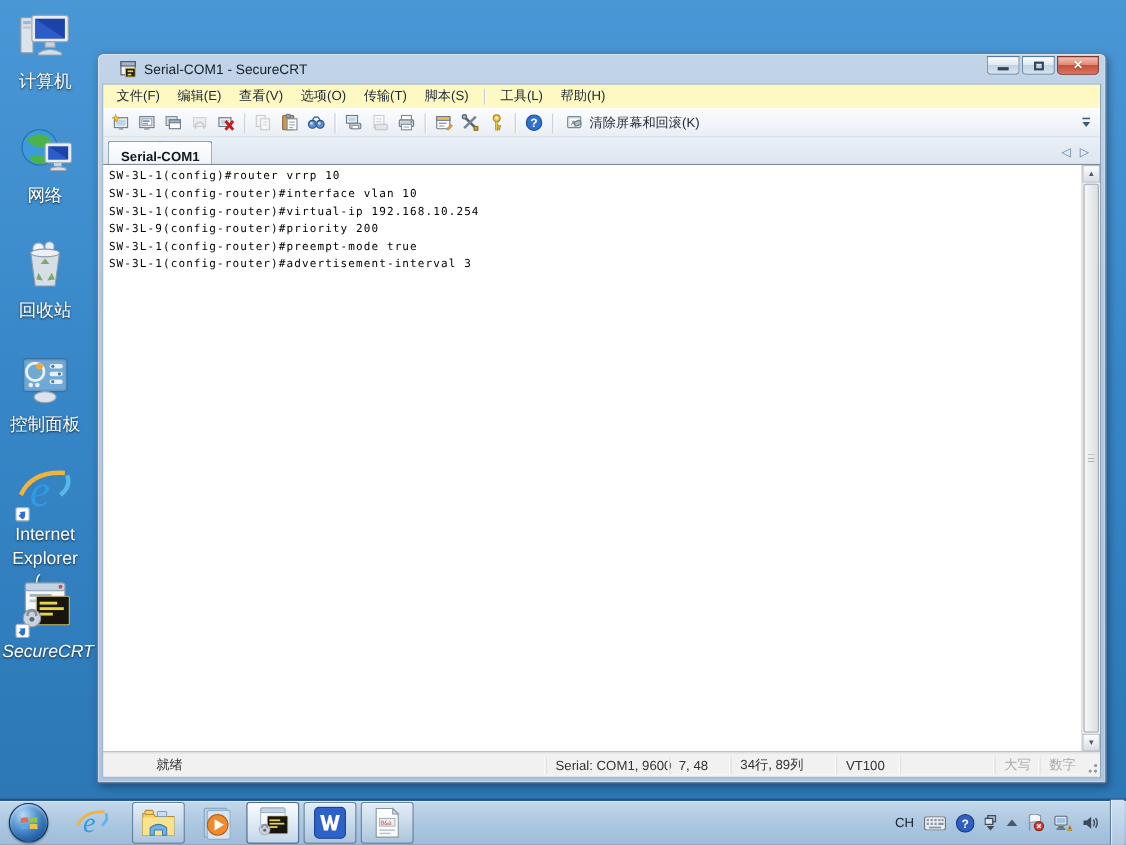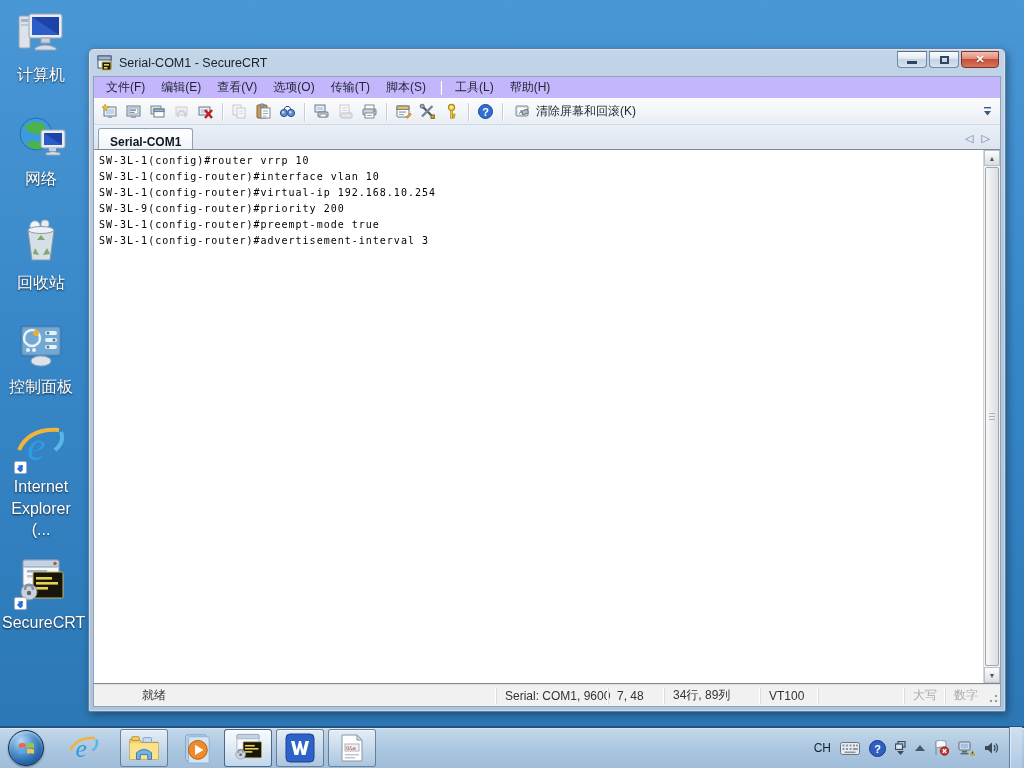--- a/index.html
+++ b/index.html
@@ -17,34 +17,34 @@
   .shortcut-arrow { position:absolute; left:12px; bottom:-2px; width:13px; height:13px; background:#fff; border:1px solid #9FB0C4; border-radius:2px; display:flex; align-items:center; justify-content:center; }
 
   
   .win {
     position:absolute; left:88px; top:48px; width:918px; height:664px;
     background:linear-gradient(180deg,#C2D4E8 0%, #B4C8DE 30%, #AFC4DB 100%);
     border:1px solid #5E7F9E; border-radius:6px 6px 2px 2px;
     box-shadow:0 0 0 1px rgba(255,255,255,.35) inset, 2px 3px 8px rgba(0,0,0,.35);
     display:flex; flex-direction:column;
   }
-  .titlebar { height:27px; display:flex; align-items:center; padding:0 6px 0 8px; gap:6px; }
+  .titlebar { height:27px; display:flex; align-items:center; padding:0 6px 0 20px; gap:6px; }
   .title-text { font-size:12.5px; color:#17202B; flex:1; white-space:nowrap; }
   .capbtns { display:flex; gap:2px; align-items:flex-start; margin-top:-6px; }
   .capbtn { width:30px; height:17px; border:1px solid #6F8AA5; border-top-color:#51708E; border-radius:0 0 4px 4px;
     background:linear-gradient(180deg,#FBFDFE 0%,#DFE9F2 45%,#C3D3E3 50%,#D8E3EF 100%);
     display:flex; align-items:center; justify-content:center; font-size:10px; color:#2D3E50; cursor:pointer; }
   .capbtn.close { width:38px; background:linear-gradient(180deg,#F3C0B5 0%,#E08A74 45%,#C4503C 50%,#D8755C 100%);
     border-color:#7E3327; color:#fff; font-weight:bold; font-size:11px; text-shadow:0 1px 1px rgba(0,0,0,.4); }
   .minbar { width:10px; height:3px; background:#31465C; margin-top:5px; }
   .maxbox { width:9px; height:8px; border:2px solid #31465C; background:transparent; }
 
   .winbody { flex:1; margin:0 4px 4px; background:#F0F3F8; border:1px solid #8EA3B8; display:flex; flex-direction:column; min-height:0; }
 
-  .menubar { height:21px; background:#c4b5fd; display:flex; align-items:center; font-size:12px; color:#1E2630; padding-left:4px; }
+  .menubar { height:21px; background:#fef9c3; display:flex; align-items:center; font-size:12px; color:#1E2630; padding-left:4px; }
   .mi { padding:3px 8px; cursor:pointer; }
   .msep { width:1px; height:14px; background:#C3CCD6; margin:0 6px; box-shadow:1px 0 0 #fff; }
 
   .toolbar { height:27px; background:linear-gradient(180deg,#FBFCFE,#E9EEF4); border-top:1px solid #fff; border-bottom:1px solid #D0D9E3;
     display:flex; align-items:center; padding:0 4px; gap:1px; }
   .tbtn { width:23px; height:23px; display:flex; align-items:center; justify-content:center; border-radius:2px; cursor:pointer; }
   .tbtn.disabled { opacity:.4; filter:grayscale(1); }
   .tsep { width:1px; height:18px; background:#C5CDD7; margin:0 4px; box-shadow:1px 0 0 #fff; }
   .clearbtn { display:flex; align-items:center; gap:5px; padding:2px 6px; font-size:12px; color:#1E2630; border-radius:2px; cursor:pointer; }
   .tb-overflow { margin-left:auto; cursor:pointer; padding:2px 4px; }
@@ -173,21 +173,21 @@
     </svg>
     <span class="shortcut-arrow">
       <svg width="9" height="9" viewBox="0 0 9 9">
           <path d="M1 8 L1 3 L4 3 L4 1 L8 4.5 L4 8 Z" fill="#2E6FD6" transform="rotate(-45 4.5 4.5)"></path>
         </svg>
     </span>
   </div>
   <div class="lbl">Internet Explorer (...</div>
 </div>
 
-<div class="dicon" style="top:554px;">
+<div class="dicon" style="top:524px;font-style:italic;">
   <div class="ig">
     <svg width="52" height="52" viewBox="0 0 52 52">
       <rect x="8" y="4" width="36" height="26" rx="2" fill="#F5F7FA" stroke="#8A9AB0"></rect>
       <rect x="8" y="4" width="36" height="7" rx="2" fill="#C3D3E6" stroke="#8A9AB0"></rect>
       <circle cx="40" cy="7.5" r="1.8" fill="#C0504A"></circle>
       <rect x="12" y="14" width="20" height="2.5" fill="#9FB2C8"></rect>
         <rect x="12" y="19" width="14" height="2.5" fill="#B9C8D8"></rect>
       <rect x="18" y="16" width="30" height="26" rx="1.5" fill="#17150C" stroke="#C8B85C"></rect>
       <rect x="21" y="21" width="16" height="2.6" fill="#E8D44C"></rect>
       <rect x="21" y="26" width="22" height="2.6" fill="#E8D44C"></rect>

